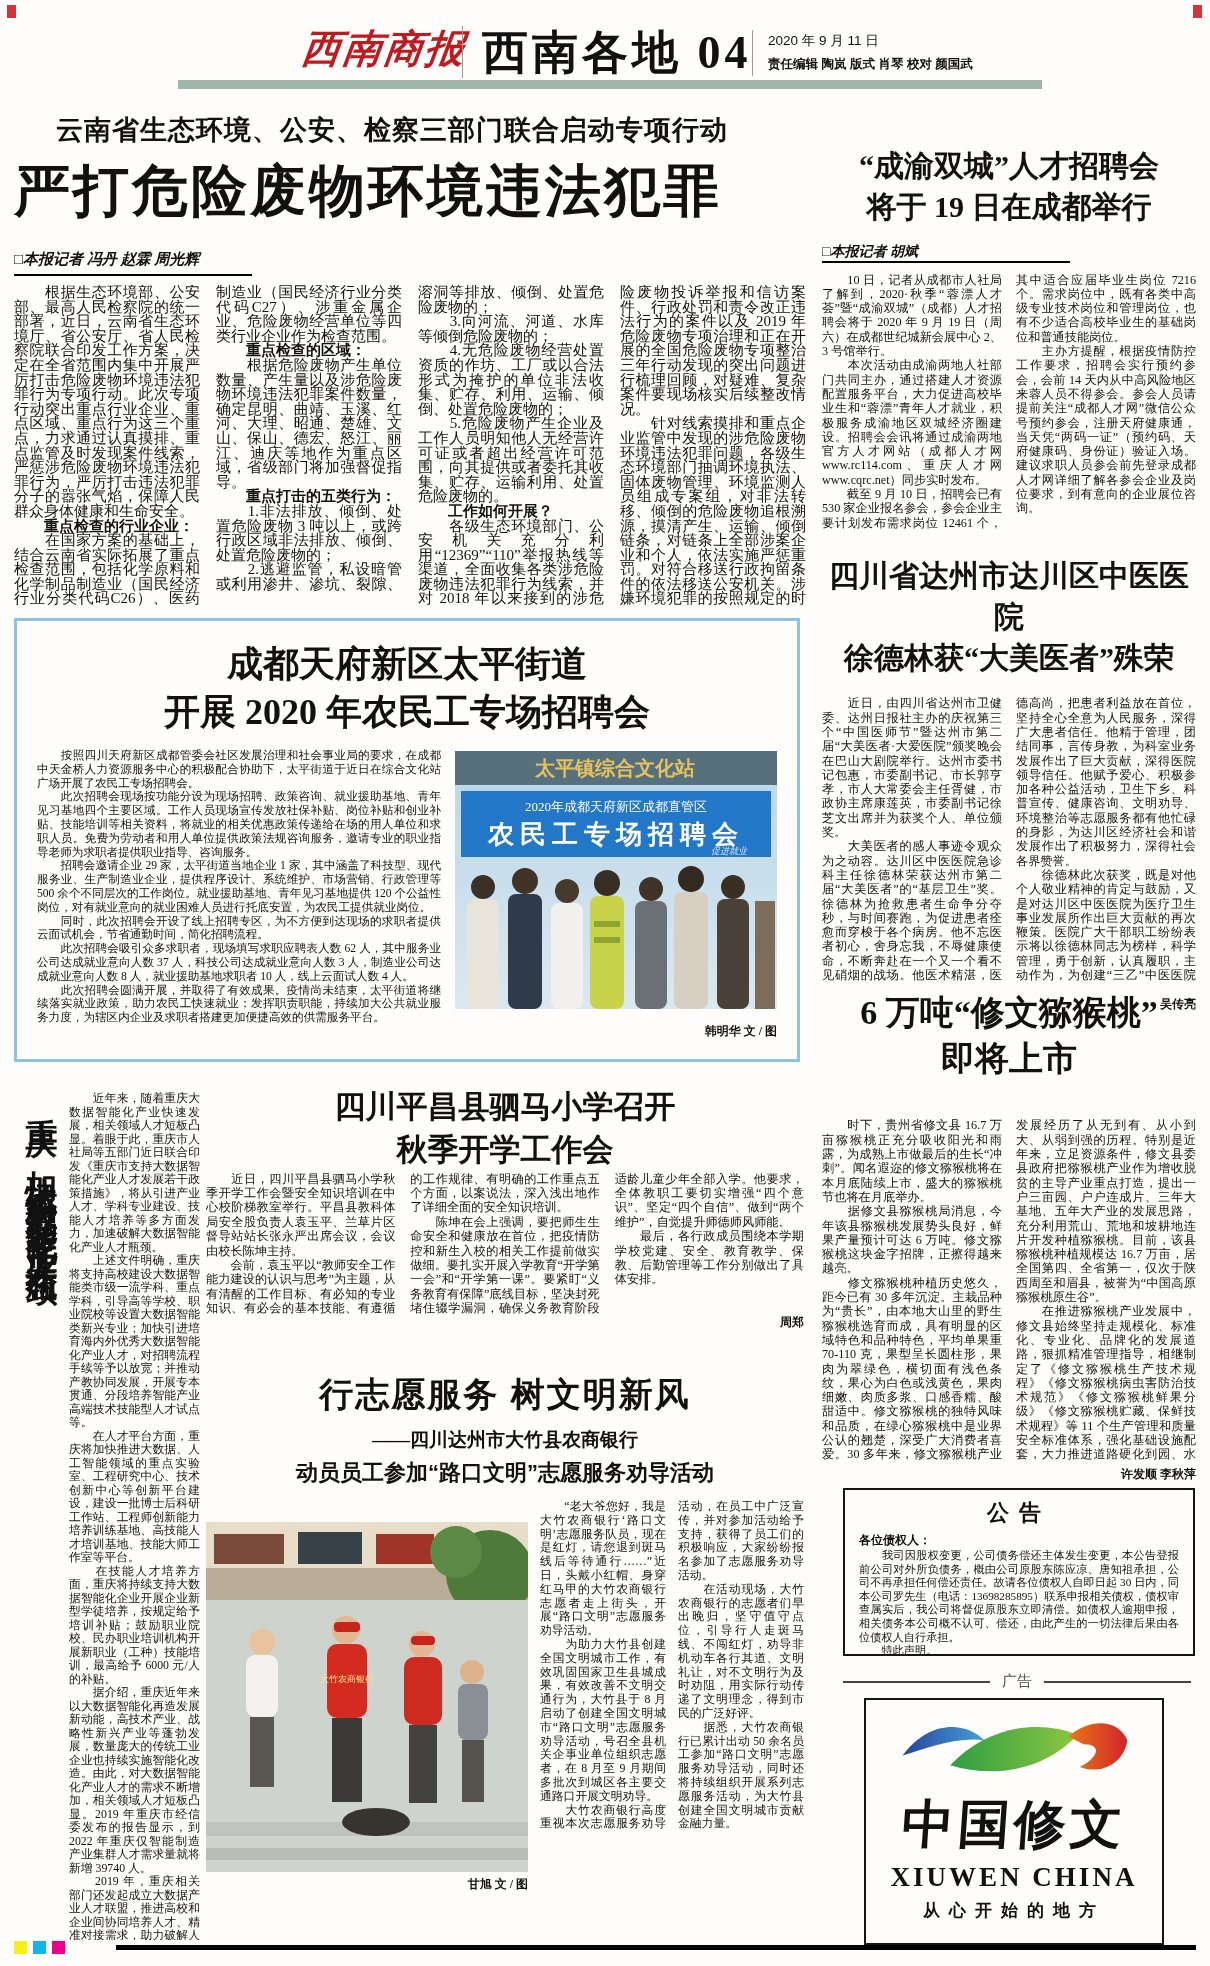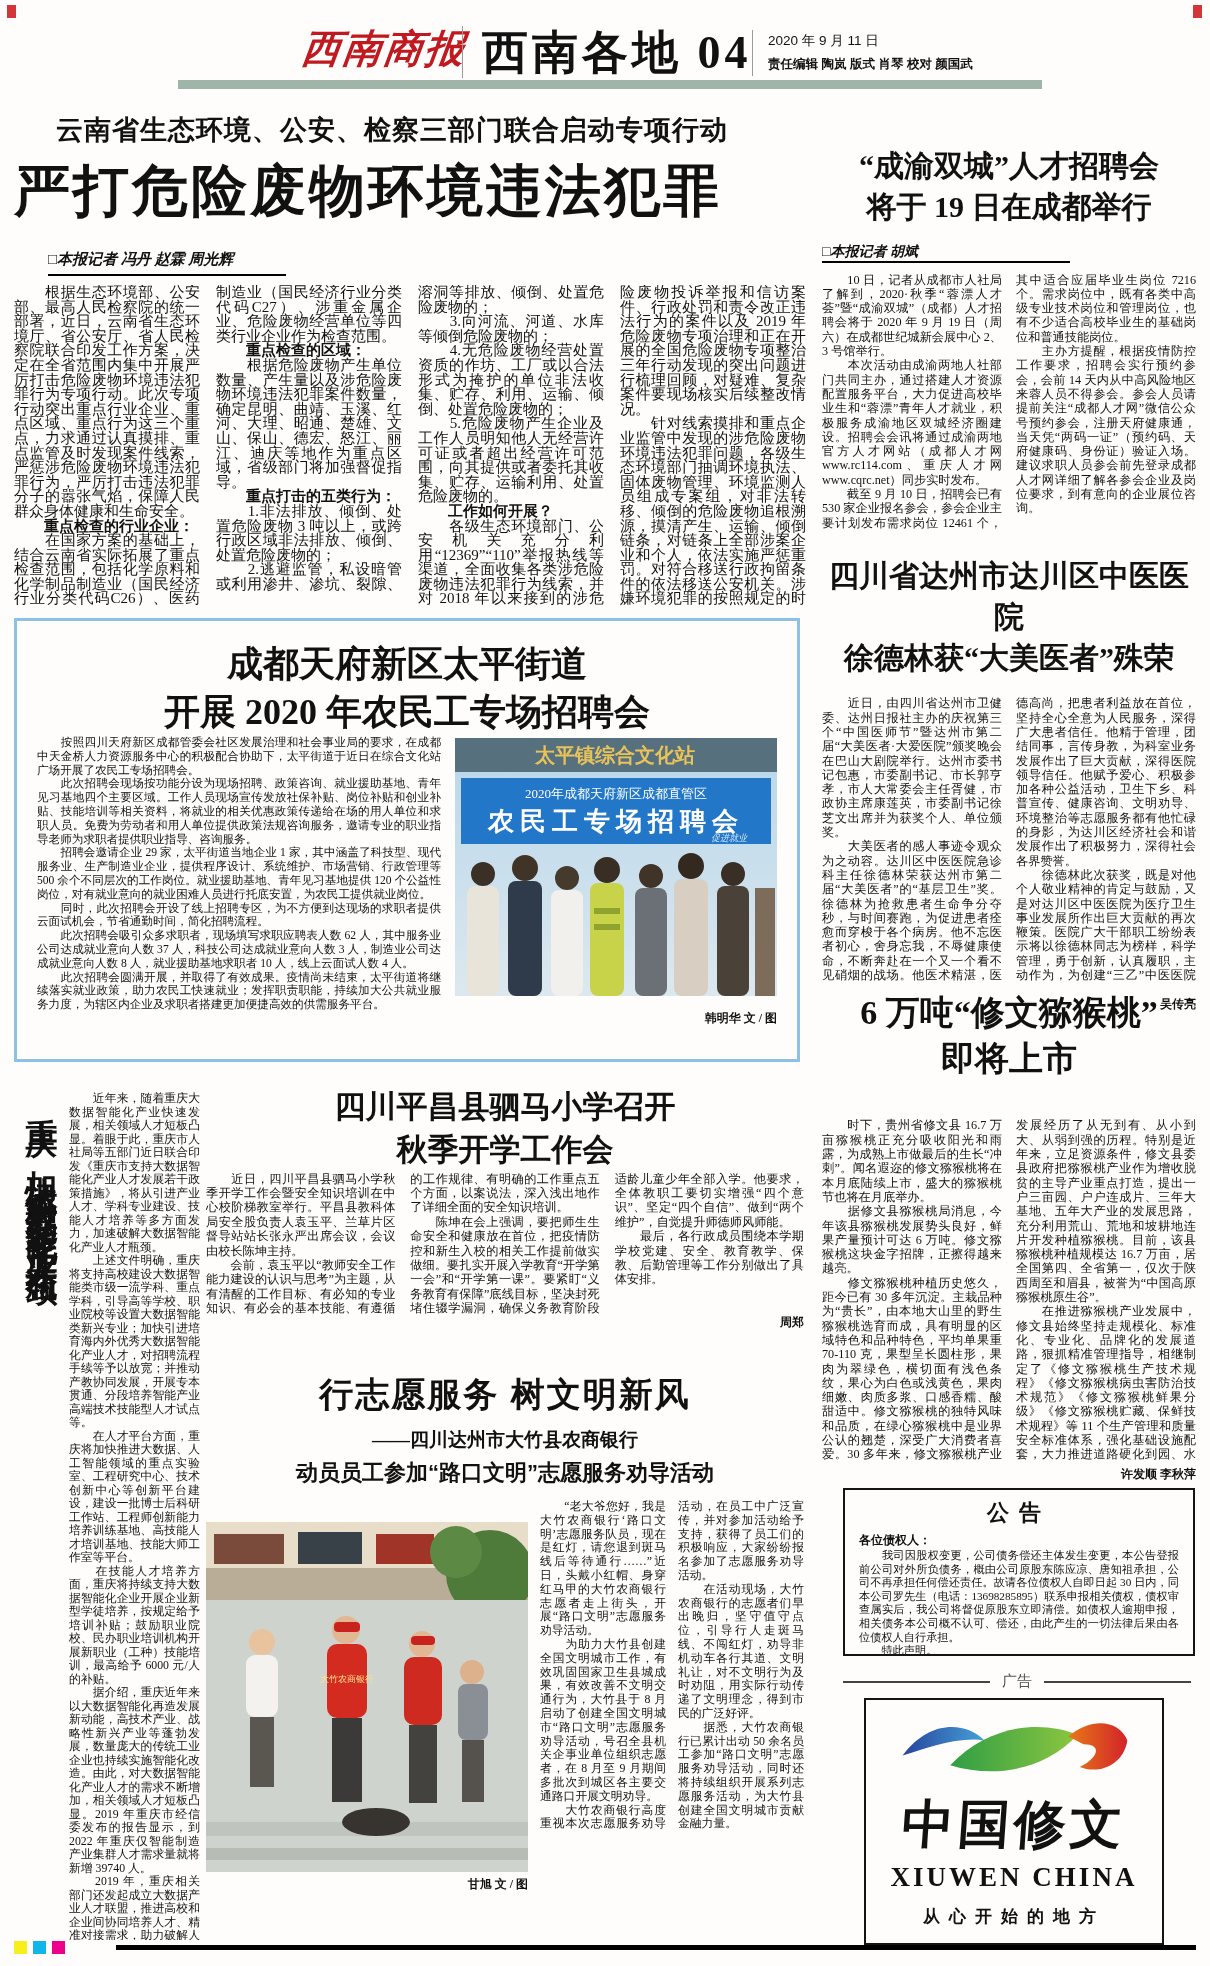--- a/index.html
+++ b/index.html
@@ -20,29 +20,29 @@
   .section-title{left:482px;top:22px;font-size:46px;font-weight:bold;letter-spacing:4px;text-align:center;}
   .header-meta{left:768px;top:34px;font-size:13.5px;line-height:1.1;}
   .header-meta .staff{font-size:12.5px;margin-top:9px;font-weight:bold;}
   .green-bar{left:178px;top:80px;width:864px;height:9px;background:#9fb5a9;}
 
   
   .main-article{left:14px;top:112px;width:792px;}
   .kicker{margin-left:42px;font-size:27px;font-weight:bold;letter-spacing:1px;}
   .main-headline{font-size:56px;font-weight:900;letter-spacing:3px;margin-top:6px;white-space:nowrap;}
   .byline{margin-top:20px;font-size:15px;font-style:italic;font-weight:bold;
-          width:238px;border-bottom:2px solid #000;padding-bottom:5px;margin-left:34px;}
+          width:238px;border-bottom:2px solid #000;padding-bottom:5px;}
   .main-body{margin-top:9px;column-count:4;column-gap:16px;font-size:15px;
              line-height:14.6px;height:332px;overflow:hidden;}
 
   
   .box-article{left:14px;top:618px;width:740px;height:408px;border:3px solid #8cc2e8;
                padding:20px 20px 10px 20px;}
   .box-headline{text-align:center;font-size:36px;font-weight:bold;line-height:1.32;}
-  .box-body{margin-top:0;font-size:11.6px;line-height:13.8px;}
+  .box-body{margin-top:13px;font-size:11.6px;line-height:13.8px;}
   .fair-photo{float:right;width:322px;height:258px;margin:2px 0 4px 14px;}
 
   
   .cq-article{left:14px;top:1092px;width:186px;height:848px;display:flex;gap:11px;}
   .cq-headline{writing-mode:vertical-rl;font-size:32px;font-weight:900;letter-spacing:7px;
                line-height:1.05;width:44px;}
   .cq-right{flex:1;overflow:hidden;font-size:11.8px;line-height:13.5px;}
   .regmarks{left:14px;top:1941px;display:flex;gap:6px;}
   .regmarks span{width:13px;height:13px;display:inline-block;}
   .bottom-rule{left:116px;top:1945px;width:1080px;height:5px;background:#000;}
@@ -88,21 +88,21 @@
   .notice-body{font-size:11.2px;line-height:13.6px;}
 
   
   .ad-label{left:843px;top:1672px;width:348px;display:flex;align-items:center;gap:12px;
             color:#555;font-size:15px;}
   .ad-label::before,.ad-label::after{content:"";flex:1;height:2px;background:#444;}
   .ad-box{left:864px;top:1698px;width:296px;height:235px;border:2px solid #141414;
           text-align:center;padding-top:8px;}
   .ad-brand{font-size:52px;font-weight:900;letter-spacing:4px;transform:skewX(-4deg);margin-top:-2px;}
   .ad-en{font-size:27px;font-weight:bold;letter-spacing:3px;margin-top:2px;}
-  .ad-slogan{font-size:17px;font-weight:bold;letter-spacing:9px;margin-top:12px;}
+  .ad-slogan{font-size:17px;font-weight:bold;letter-spacing:9px;margin-top:6px;}
 </style>
 </head>
 <body>
 
 <div class="page">
 
   <div class="corner-mark" style="left:7px;top:5px;"></div>
   <div class="corner-mark" style="left:1193px;top:5px;"></div>
   <div class="abs masthead">西南商报</div>
   <div class="hv-line" style="left:462px;top:26px;height:52px;"></div>

